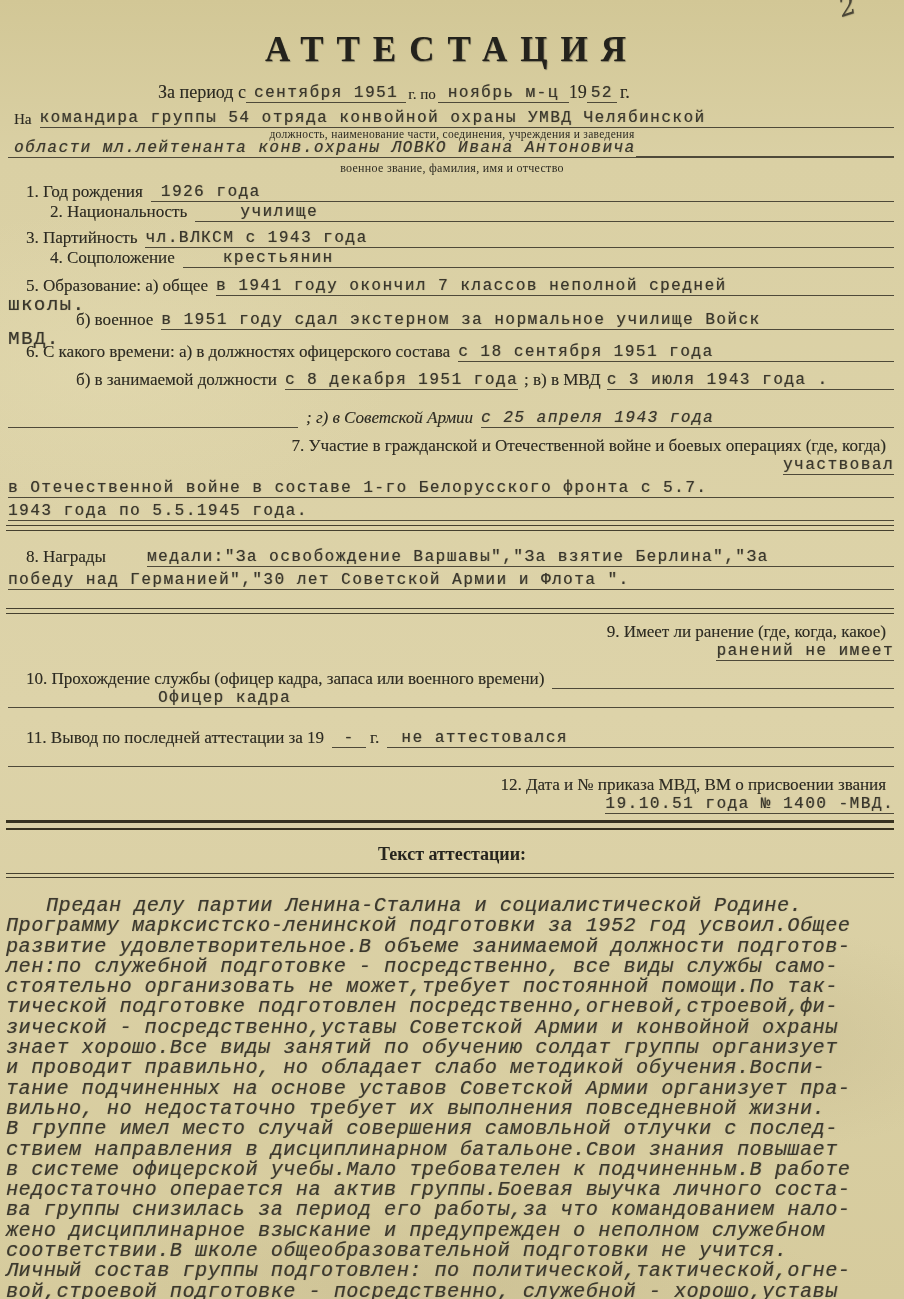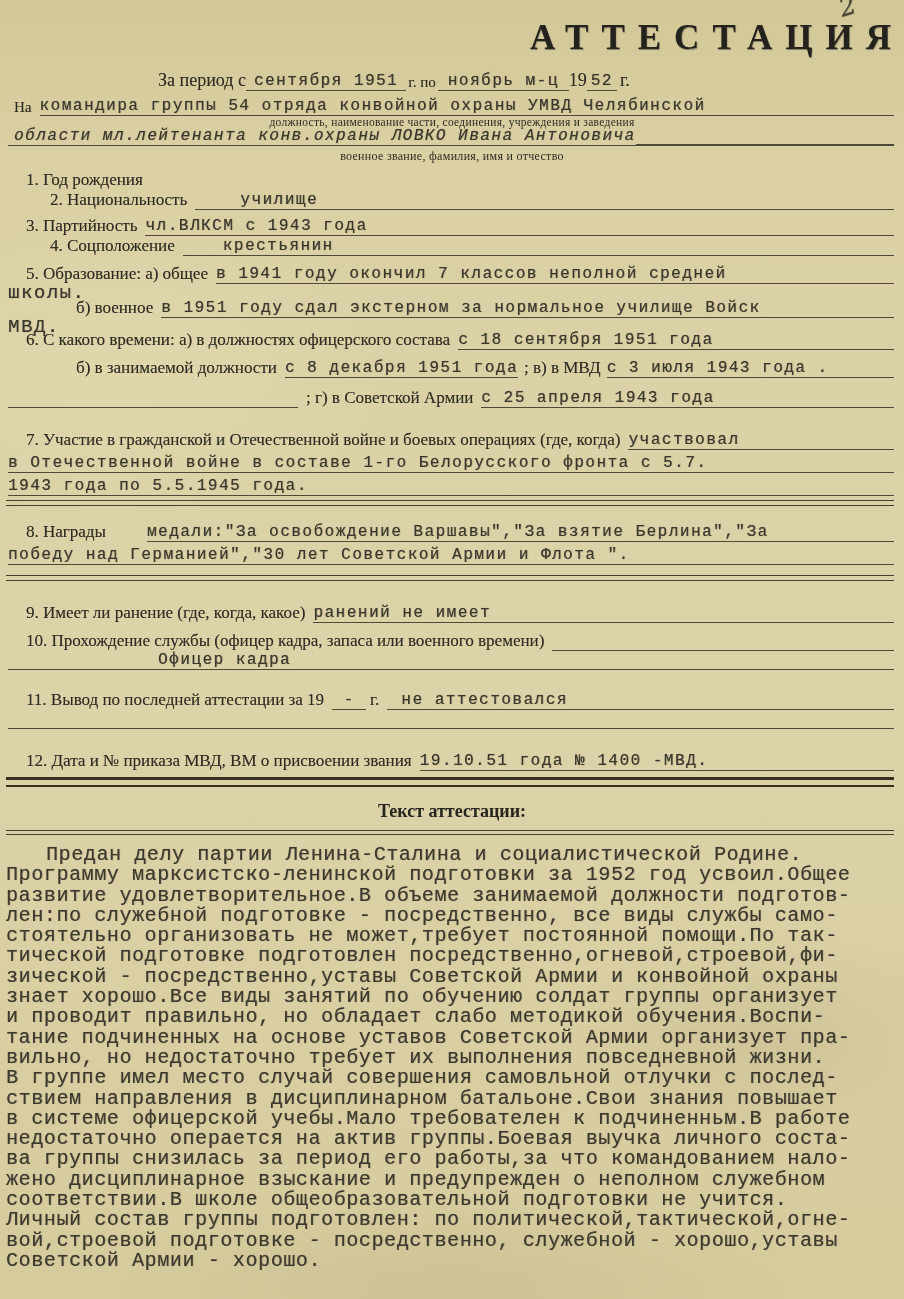--- a/index.html
+++ b/index.html
@@ -29,21 +29,21 @@
   .grow{flex:1 1 auto;min-width:0;}
   .field{display:flex;align-items:flex-end;margin:0 10px 0 26px;}
   .label{padding-right:8px;}
   .two-col{display:flex;margin:0 10px 0 26px;flex-direction:column;}
   .col{flex:1;display:flex;align-items:flex-end;}
   .col + .col{margin-left:24px;}
   .rule{border-top:1.6px solid #4e4939;margin:0 10px 0 8px;}
   .drule{margin:0 10px 0 6px;height:4px;border-top:1.8px solid #45402f;border-bottom:1.3px solid #45402f;}
   .drule.thick{height:5px;border-top:3.2px solid #37321f;border-bottom:2px solid #37321f;}
   .title{
-    margin:18px 0 0;text-align:right;
+    margin:30px 0 0;text-align:center;
     font-family:"Liberation Serif","DejaVu Serif",serif;font-weight:bold;
     font-size:35px;letter-spacing:13px;color:#23221c;
     text-shadow:0.6px 0.6px 1px rgba(35,34,28,.45);
   }
   .period-row{display:flex;align-items:flex-end;margin:12px 120px 0 158px;}
   .period-row .printed{font-size:18px;}
   .period-mid{font-size:15px !important;padding:0 2px;}
   .caption{
     text-align:center;font-family:"Liberation Serif","DejaVu Serif",serif;
     font-size:11.5px;color:#2d2b22;letter-spacing:0.3px;line-height:12px;
@@ -61,21 +61,21 @@
     font-size:20px;line-height:20.3px;letter-spacing:0.6px;color:#3c392e;
     white-space:nowrap;padding:0 4px 0 6px;
     text-shadow:0.5px 0.4px 0.8px rgba(50,47,38,.5);
   }
   .indent{padding-left:46px;}
   .heading{
     text-align:center;font-family:"Liberation Serif","DejaVu Serif",serif;
     font-weight:bold;font-size:18px;color:#26251e;margin:14px 0 8px;
   }
   .mt4{margin-top:4px;} .mt6{margin-top:6px;} .mt8{margin-top:8px;}
-  .mt10{margin-top:10px;} .mt14{margin-top:22px;}
+  .mt10{margin-top:18px;font-style:italic;} .mt14{margin-top:8px;flex-direction:column;}
   .mt16{margin-top:16px;gap:33px;} .mt18{margin-top:18px;} .mt20{margin-top:20px;}
   .ind50{margin-left:50px;}
   .dash-slot{flex:0 0 34px;text-align:center;}
   .svc-val{margin-left:150px;}
   .mvd-col{flex:0 0 auto;}
 </style>
 </head>
 <body>
 
 <div class="page">
@@ -102,20 +102,21 @@
   <div class="field" style="margin-left:14px;margin-top:-2px;font-style:italic;">
     <span class="typed">области мл.лейтенанта конв.охраны ЛОВКО Ивана Антоновича</span>
     <span class="u grow blank"></span>
   </div>
   <div class="rule"></div>
   <div class="caption mt4" style="font-size:12px;">военное звание, фамилия, имя и отчество</div>
 
   <div class="two-col mt8">
     <div class="col">
       <span class="printed label">1. Год рождения</span>
+      <span class="typed u grow" style="padding-left:10px;">1926 года</span>
     </div>
     <div class="col">
       <span class="printed label">2. Национальность</span>
       <span class="typed u grow" style="padding-left:45px;">училище</span>
     </div>
   </div>
 
   <div class="two-col mt6">
     <div class="col">
       <span class="printed label">3. Партийность</span>

